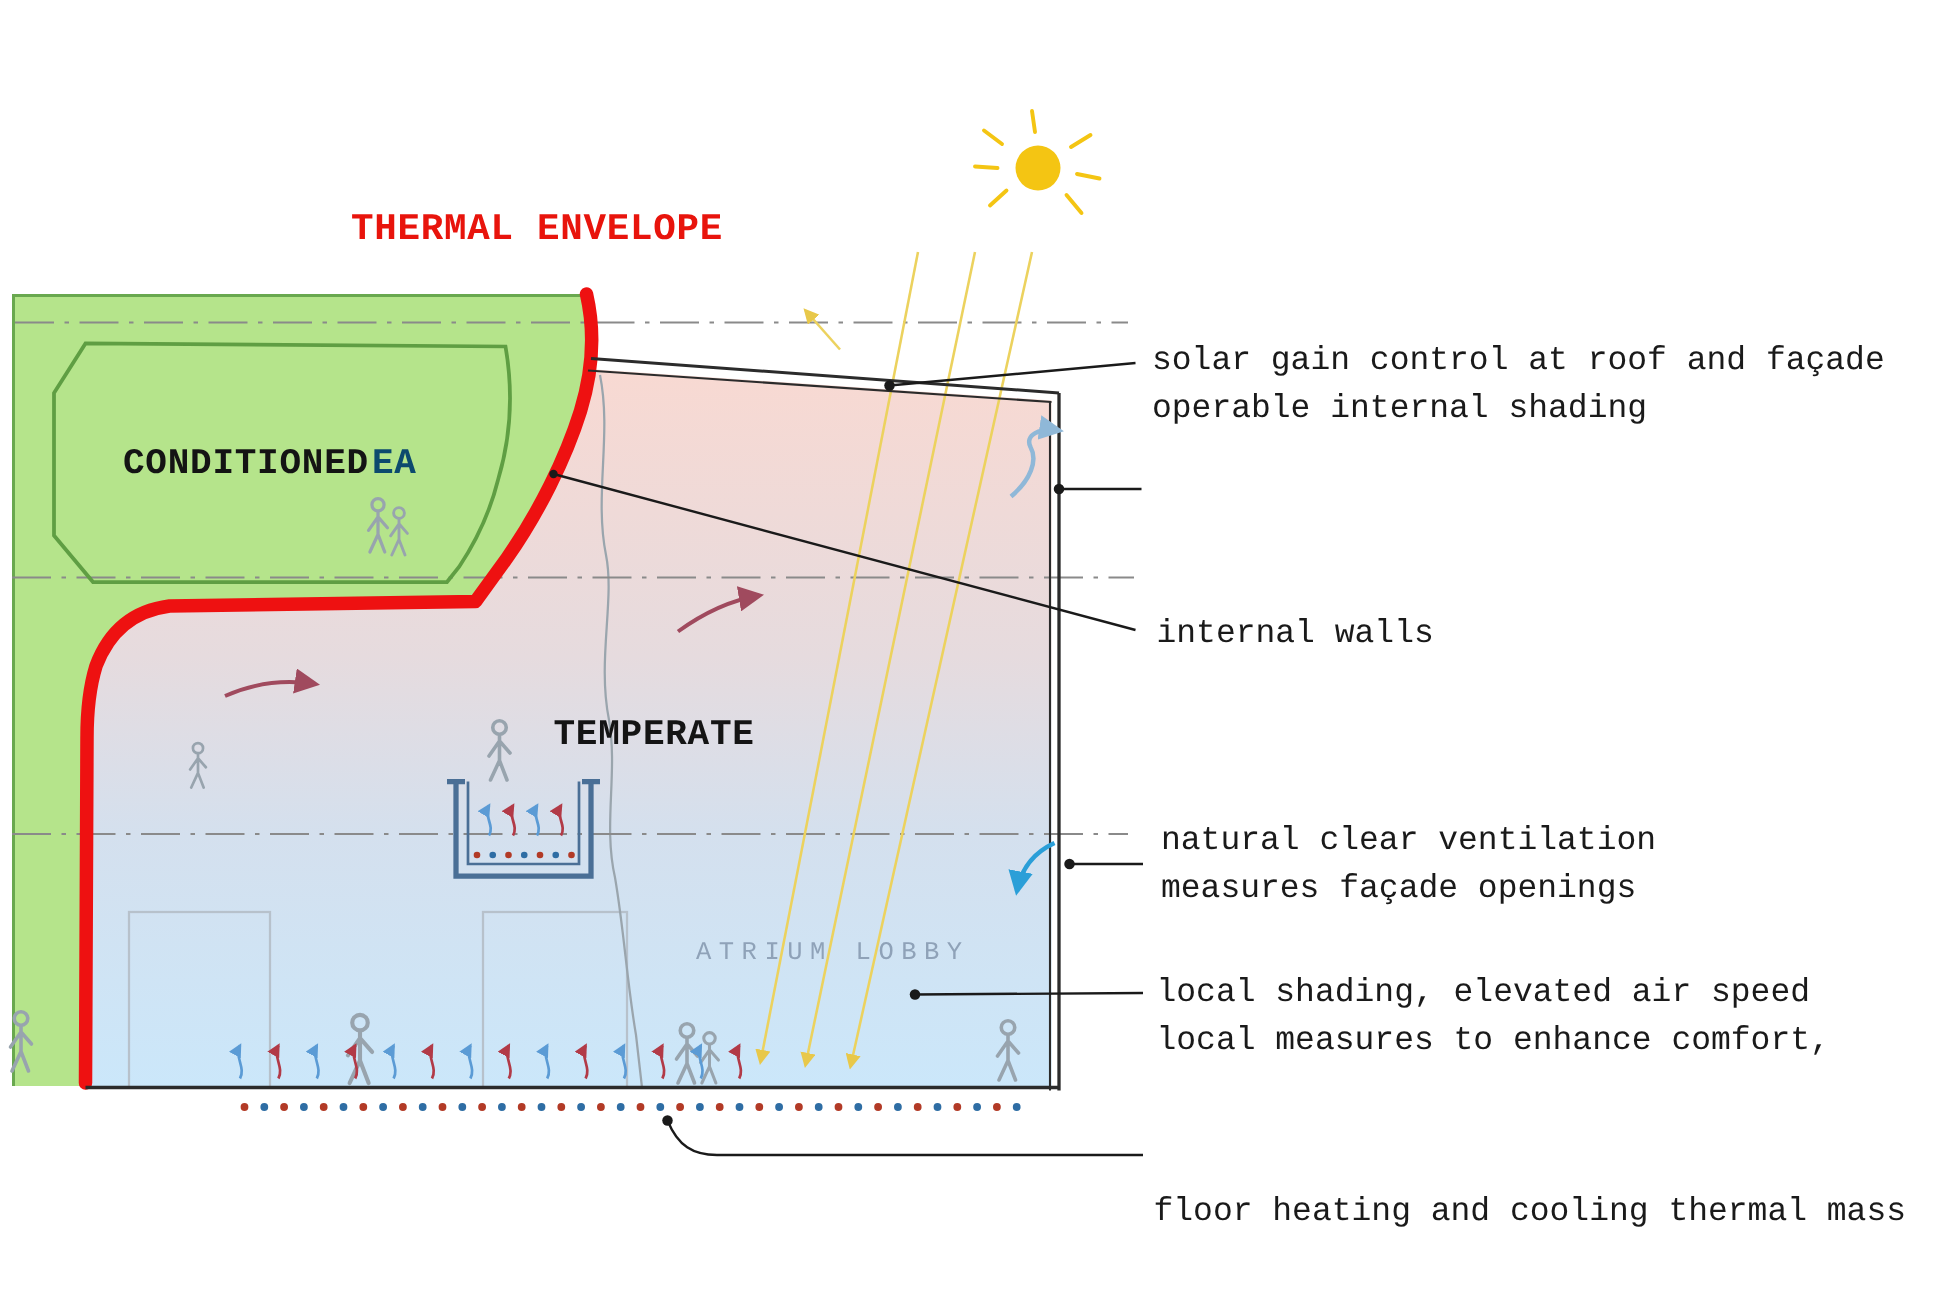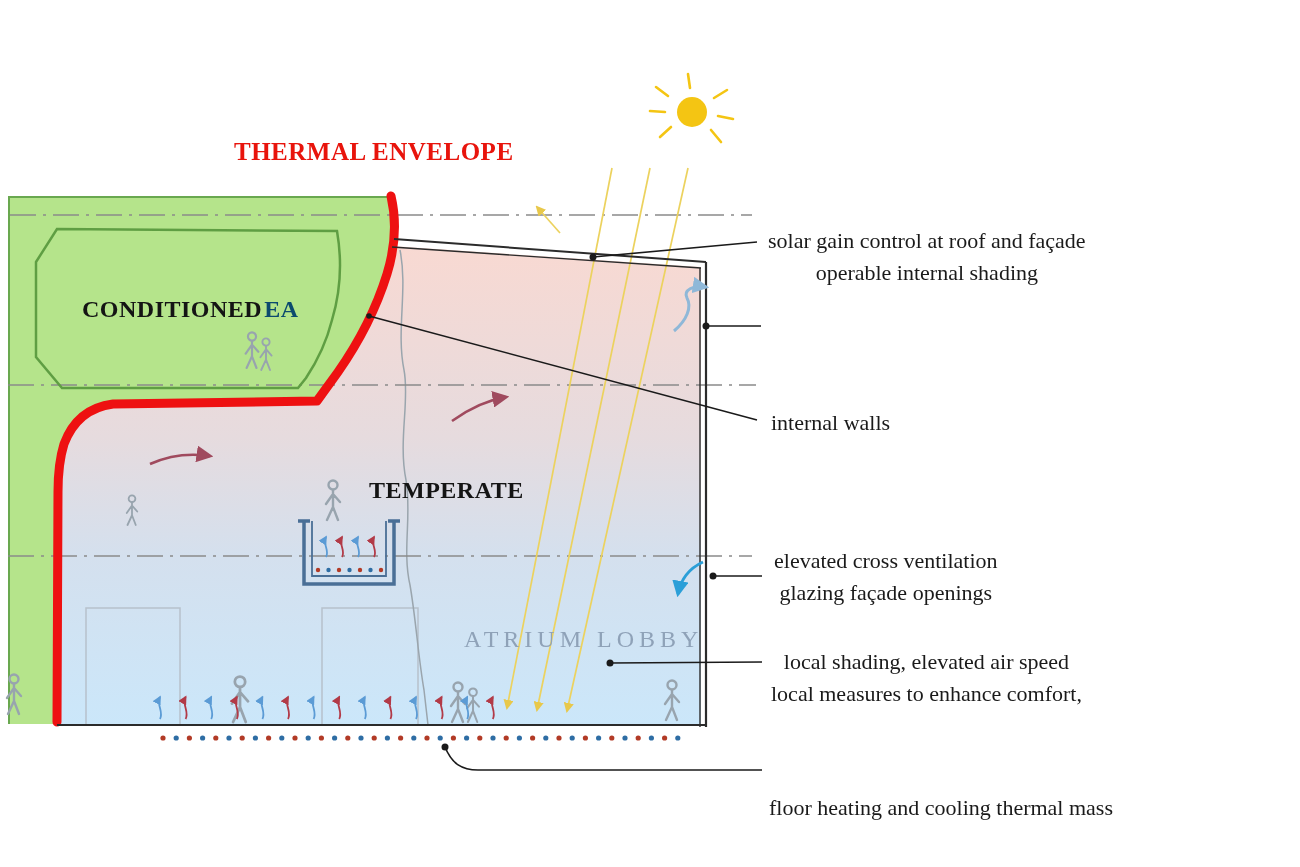--- a/index.html
+++ b/index.html
@@ -1,32 +1,32 @@
 <!DOCTYPE html>
 <html><head>
 <meta charset="utf-8">
 <style>
   html,body{margin:0;padding:0;background:#fff;}
   #canvas{
     position:relative;width:1300px;height:867px;background:#ffffff;overflow:hidden;
-    font-family:Liberation Serif, serif;
+    font-family:Liberation Mono, monospace;
   }
   #diagram-svg{position:absolute;left:0;top:0;}
   .label{position:absolute;white-space:nowrap;}
   .title{
     left:234px;top:138px;font-size:25px;font-weight:bold;letter-spacing:0.5px;color:#e8140c;
   }
   .zone-bold{font-size:24px;font-weight:bold;color:#141414;letter-spacing:0.5px;}
   .ghost{color:#0c4a6e;font-weight:600;margin-left:2px;}
   .conditioned{left:82px;top:296px;}
   .temperate{left:369px;top:477px;}
   .atrium{
-    left:464px;top:626px;font-size:24px;color:#8fa2b8;letter-spacing:5px;font-weight:500;
+    left:464px;top:626px;font-size:17px;color:#8fa2b8;letter-spacing:5px;font-weight:500;
   }
-  .annotation{font-size:22px;color:#1a1a1a;line-height:32px;text-align:center;}
+  .annotation{font-size:22px;color:#1a1a1a;line-height:32px;}
   .a1{left:768px;top:225px;}
   .a2{left:774px;top:310px;}
   .a3{left:771px;top:407px;}
   .a4{left:774px;top:545px;}
   .a5{left:771px;top:646px;}
   .a6{left:769px;top:756px;margin-top:36px;}
   .fa-blue{stroke:#5b9bd5;fill:none;stroke-width:1.8;}
   .fa-red{stroke:#b23a47;fill:none;stroke-width:1.8;}
   .person{stroke:#98a4ae;fill:none;stroke-width:2.4;stroke-linecap:round;}
   .leader{stroke:#1a1a1a;stroke-width:1.6;fill:none;}
@@ -251,22 +251,22 @@
 </div>
 
 <div class="label annotation a2">
 </div>
 
 <div class="label annotation a3">
   <div>internal walls</div>
 </div>
 
 <div class="label annotation a4">
-  <div>elevated cross ventilation</div>
-  <div>glazing façade openings</div>
+  <div>natural clear ventilation</div>
+  <div>measures façade openings</div>
 </div>
 
 <div class="label annotation a5">
   <div>local shading, elevated air speed</div>
   <div>local measures to enhance comfort,</div>
 </div>
 
 <div class="label annotation a6">
   <div>floor heating and cooling thermal mass</div>
 </div>

